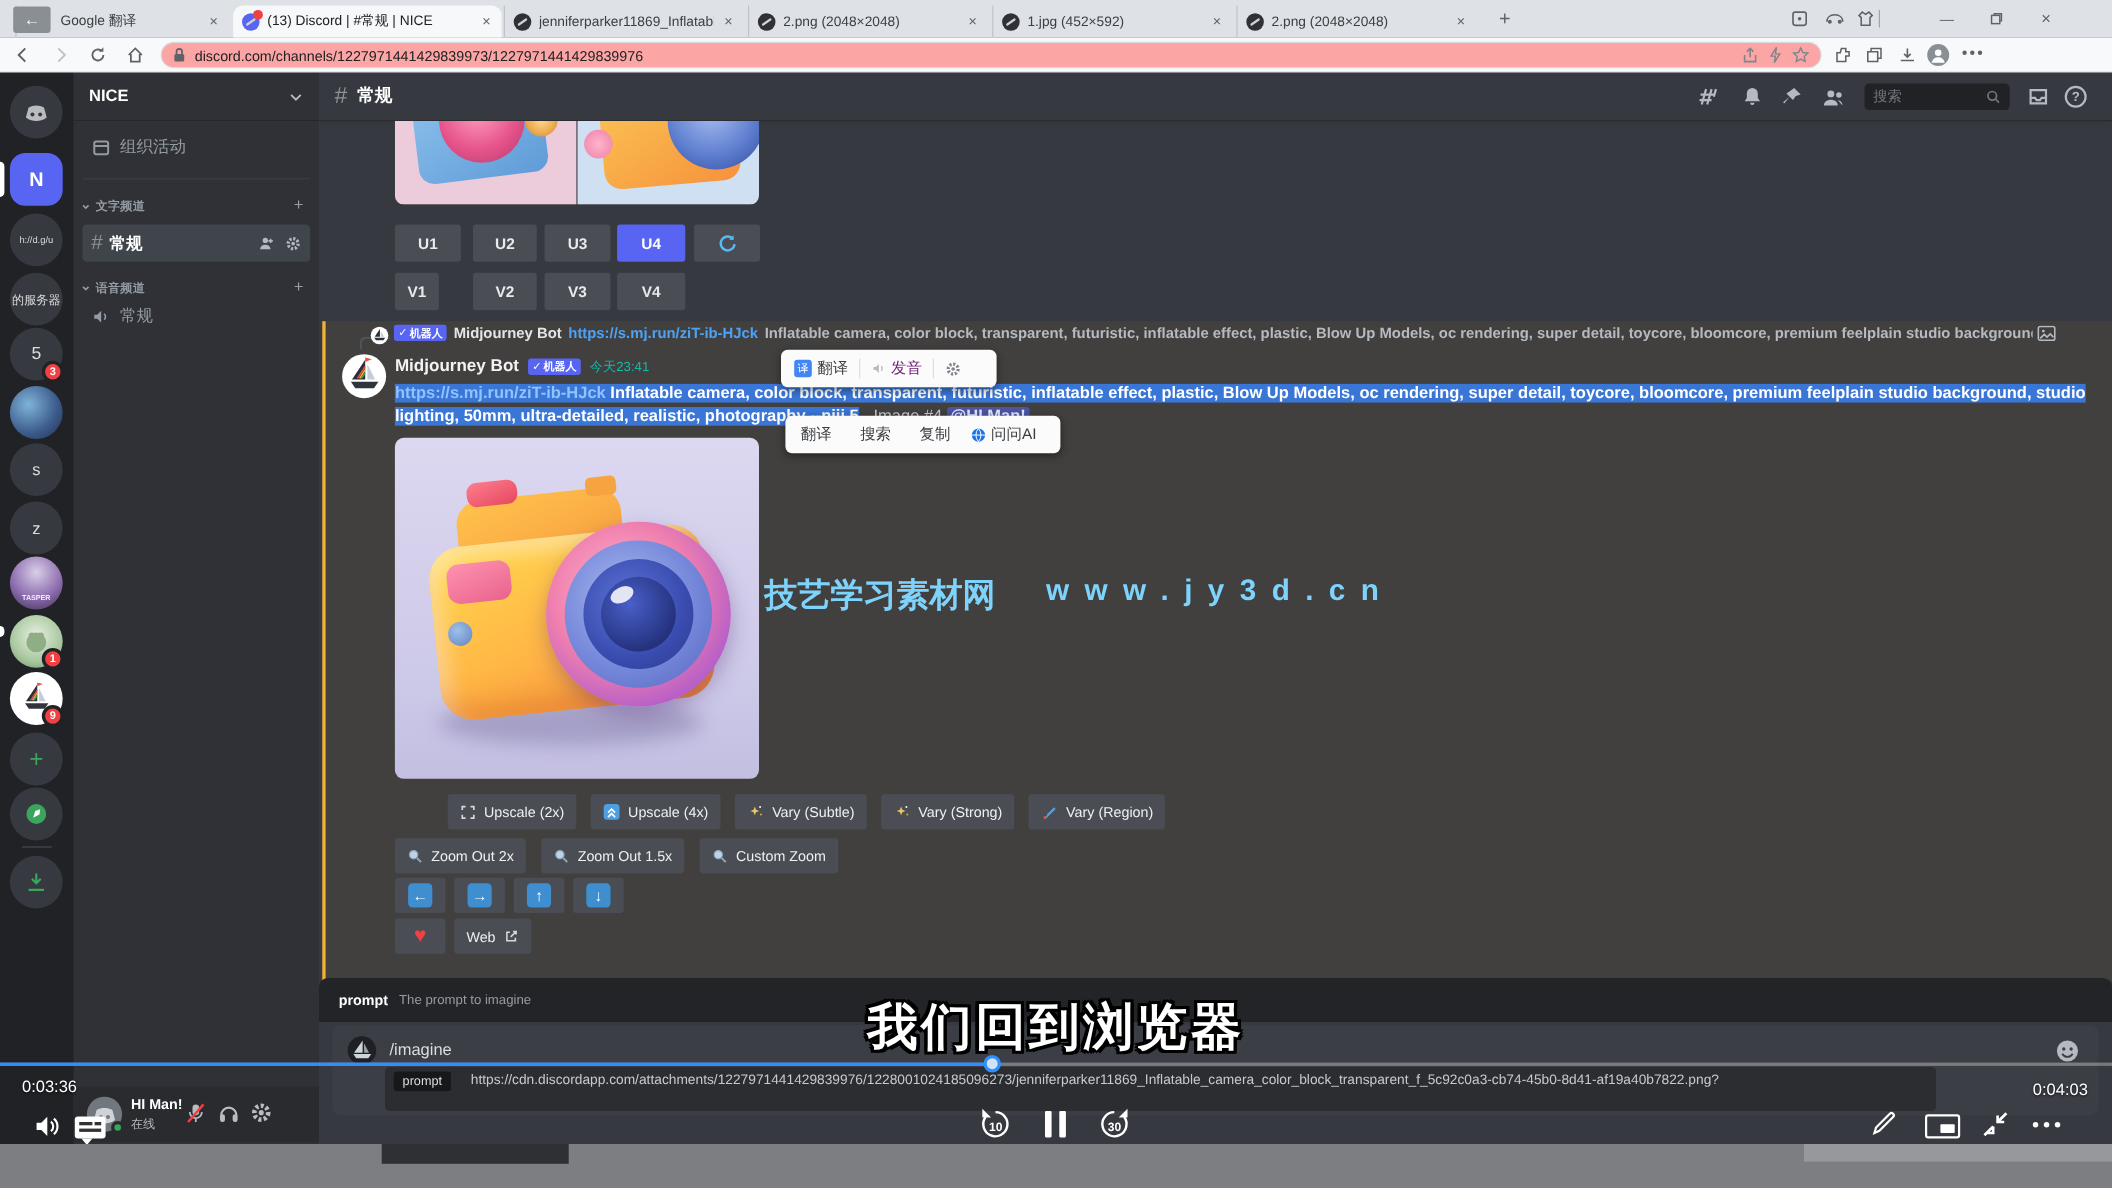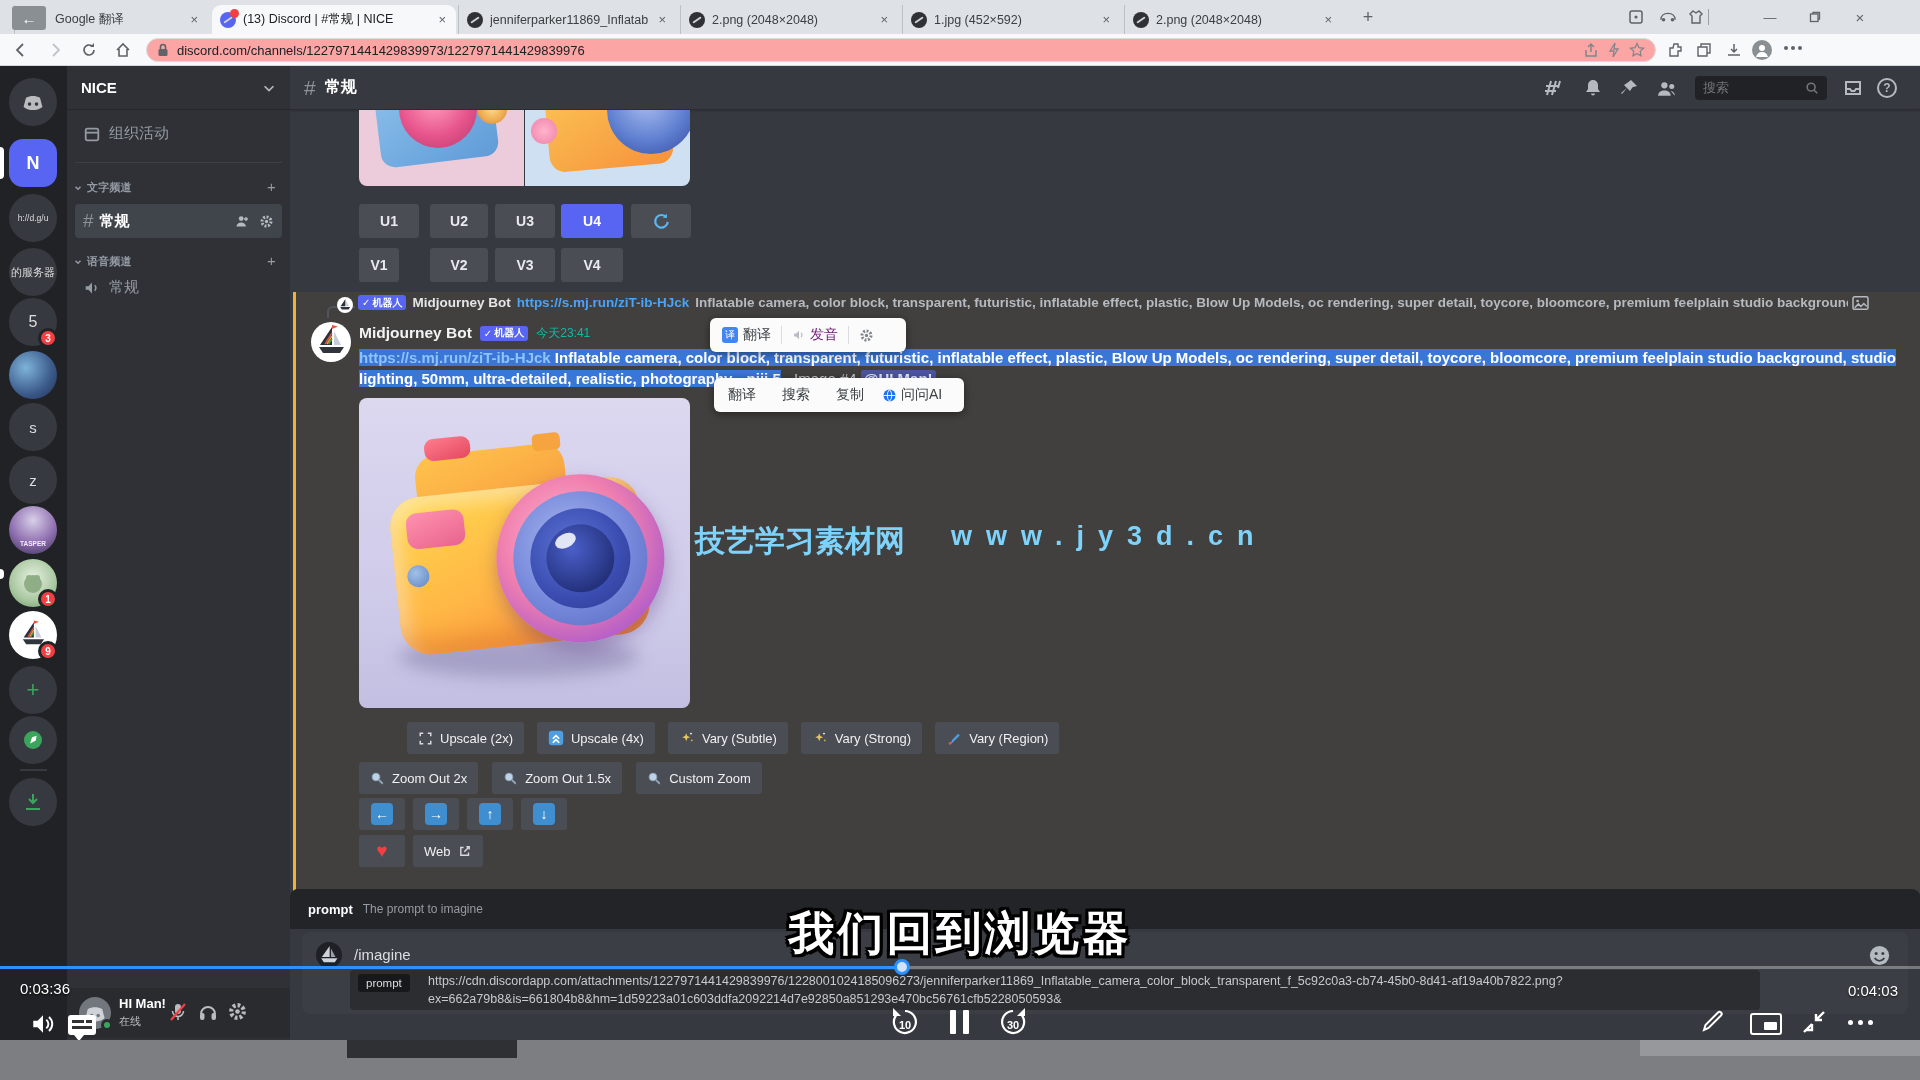--- a/index.html
+++ b/index.html
@@ -669,21 +669,20 @@
         <svg width="26" height="26" viewBox="0 0 40 40">
             <path d="M21 6v17H9z" fill="#cfd3da"></path>
             <path d="M23 10v13h7z" fill="#9aa0ab"></path>
             <path d="M8 25h25l-4 6H12z" fill="#cfd3da"></path>
           </svg>
       </div>
       <div class="abs" style="left:52px;top:14px;color:#dbdee1;font-size:15px;">/imagine</div>
       <div class="optbox">
         <span class="optpill">prompt</span>
         <span class="urlline" style="top:4px;">https://cdn.discordapp.com/attachments/1227971441429839976/1228001024185096273/jenniferparker11869_Inflatable_camera_color_block_transparent_f_5c92c0a3-cb74-45b0-8d41-af19a40b7822.png?</span>
-        <span class="urlline" style="top:22px;">ex=662a79b8&amp;is=661804b8&amp;hm=1d59223a01c603ddfa2092214d7e92850a851293e470bc56761cfb5228050593&amp;</span>
       </div>
       <div class="abs" style="left:1566px;top:12px;">
         <svg width="23" height="23" viewBox="0 0 24 24">
             <circle cx="12" cy="12" r="10" fill="#b5bac1"></circle>
             <circle cx="8.5" cy="10" r="1.6" fill="#3b3e45"></circle>
             <circle cx="15.5" cy="10" r="1.6" fill="#3b3e45"></circle>
             <path d="M7 14.5c1.2 2 3 3 5 3s3.8-1 5-3" fill="none" stroke="#3b3e45" stroke-width="1.8"></path>
           </svg>
       </div>
     </div>

